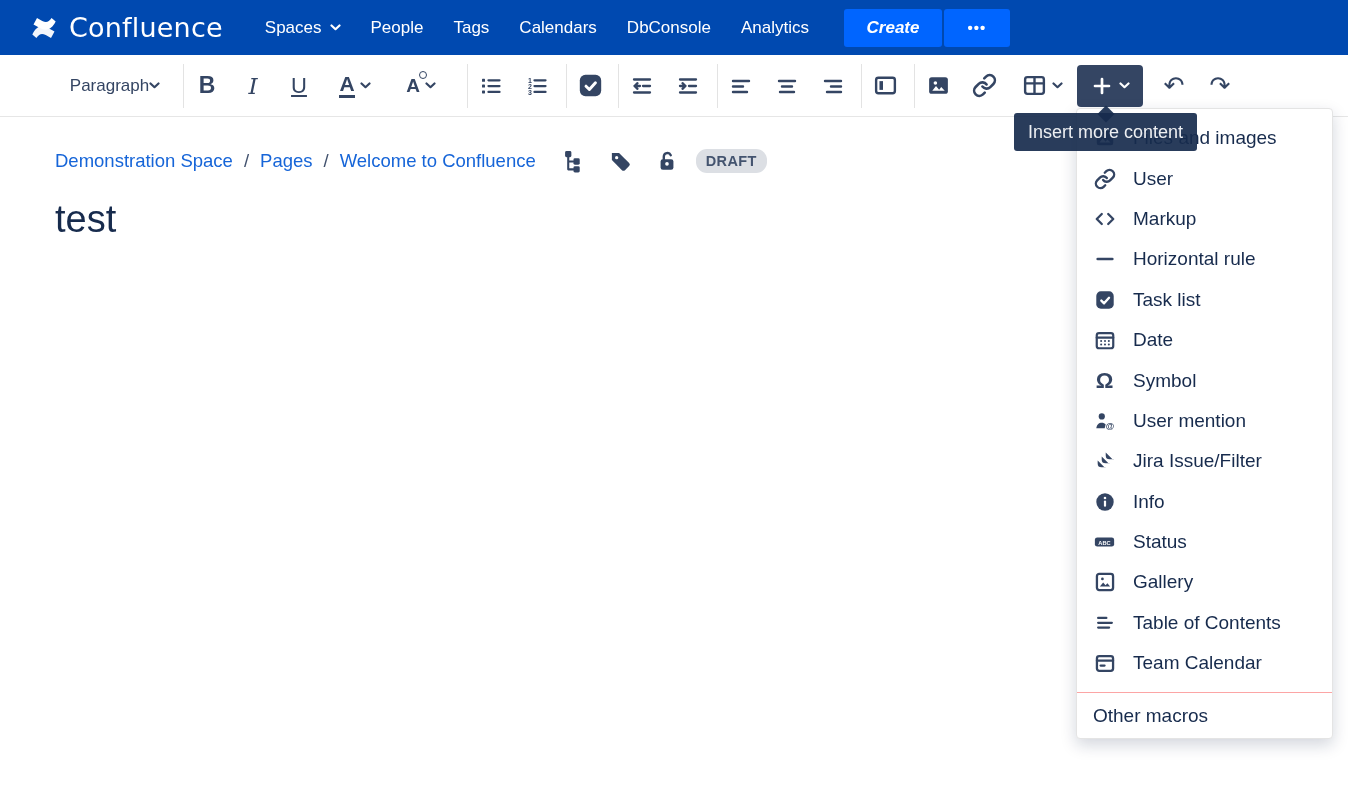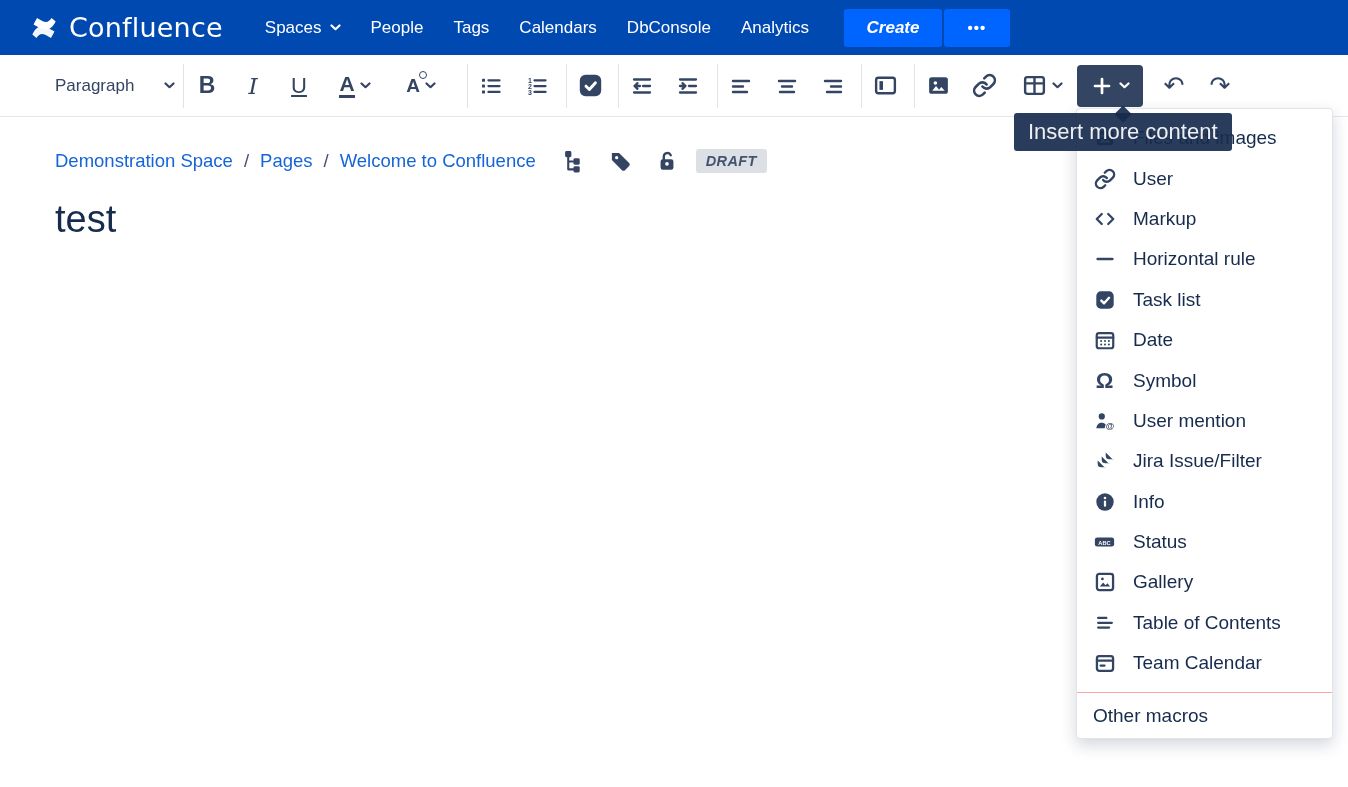--- a/index.html
+++ b/index.html
@@ -19,21 +19,21 @@
   .chev polyline { fill:none; stroke:currentColor; stroke-width:2.2; stroke-linecap:round; stroke-linejoin:round; }
   .create-btn { margin-left:20px; width:98px; height:38px; background:#0065FF; color:#fff;
     border:none; border-radius:3px; font-size:17px; font-weight:bold; cursor:pointer;
     font-family:"Liberation Sans", sans-serif;font-style:italic; }
   .more-btn { margin-left:2px; width:66px; height:38px; background:#0065FF; color:#fff;
     border:none; border-radius:3px; font-size:15px; font-weight:bold; letter-spacing:1px; cursor:pointer; }
 
   
   .toolbar { height:62px; display:flex; align-items:center; padding-left:55px;
     border-bottom:1px solid #E6E6E6; background:#fff; color:#344563; }
-  .tb-paragraph { width:120px; display:flex; justify-content:space-between; align-items:center;
+  .tb-paragraph { width:120px; display:flex; justify-content:center; align-items:center;
     font-size:17px; color:#344563; cursor:pointer; margin-right:8px; }
   .tb-sep { width:1px; height:44px; background:#E3E3E3; flex:none; }
   .tb-btn { width:46px; height:42px; display:flex; align-items:center; justify-content:center;
     gap:5px; cursor:pointer; color:#344563; flex:none; }
   .tb-btn.wide { width:66px; }
   .tb-btn.table-w { width:70px; }
   .tb-btn svg { display:block; }
   .tb-btn.active { background:#344563; color:#fff; border-radius:4px; }
   .glyph-b { font-size:23px; font-weight:bold; }
   .glyph-i { font-size:23px; font-style:italic; font-family:"DejaVu Serif", serif; }
@@ -46,41 +46,41 @@
   .m13{margin-left:13px;} .m6{margin-left:6px;} .m5{margin-left:5px;} .m8{margin-left:8px;}
 
   
   .breadcrumb { position:absolute; top:149px; left:55px; display:flex; align-items:center;
     font-size:18.5px; }
   .breadcrumb a { color:#1665D8; text-decoration:none; cursor:pointer; }
   .bc-sep { color:#42526E; margin:0 11px; }
   .bc-icons { display:flex; align-items:center; gap:24px; margin-left:28px; color:#344563; }
   .bc-icons svg { display:block; }
   .draft-badge { margin-left:18px; background:#DCDFE4; color:#44546F; font-size:14.5px;
-    font-weight:bold; letter-spacing:.4px; border-radius:3px; padding:4px 10px;font-style:italic; }
+    font-weight:bold; letter-spacing:.4px; border-radius:11px; padding:4px 10px; }
   .page-title { position:absolute; top:198px; left:55px; font-size:38px; font-weight:400;
     color:#172B4D; }
 
   
   .insert-menu { position:absolute; left:1076px; top:108px; width:257px; background:#fff;
     border:1px solid #E4E4E4; border-radius:4px; box-shadow:0 6px 16px rgba(9,30,66,.18);
     padding-top:9px; z-index:20; }
   .menu-item { height:40.4px; padding:0 16px; display:flex; align-items:center; gap:17px;
     font-size:19px; color:#172B4D; cursor:pointer; }
   .mi-icon { width:23px; height:23px; display:flex; align-items:center; justify-content:center;
     color:#344563; flex:none; }
   .mi-icon svg { display:block; }
   .mi-glyph { font-size:22px; font-weight:600; color:#344563; }
   .menu-footer { border-top:1px solid #fca5a5; margin-top:9px; height:46px; padding:0 16px;
     display:flex; align-items:center; font-size:19px; color:#172B4D; cursor:pointer; }
 
   
   .tooltip { position:absolute; left:1014px; top:113px; height:38px; padding:0 14px;
     display:flex; align-items:center; background:rgba(23,43,77,.92); color:#EDEFF2;
-    font-size:22px; border-radius:3px; z-index:30; }
+    font-size:18px; border-radius:3px; z-index:30; }
   .tooltip::before { content:""; position:absolute; top:-5px; left:50%; margin-left:-6px;
     width:12px; height:12px; background:rgba(23,43,77,.92); transform:rotate(45deg); z-index:-1; }
 
   .stroke { fill:none; stroke:currentColor; stroke-linecap:round; stroke-linejoin:round; }
 </style>
 </head>
 <body>
 
 <div class="page">
 

